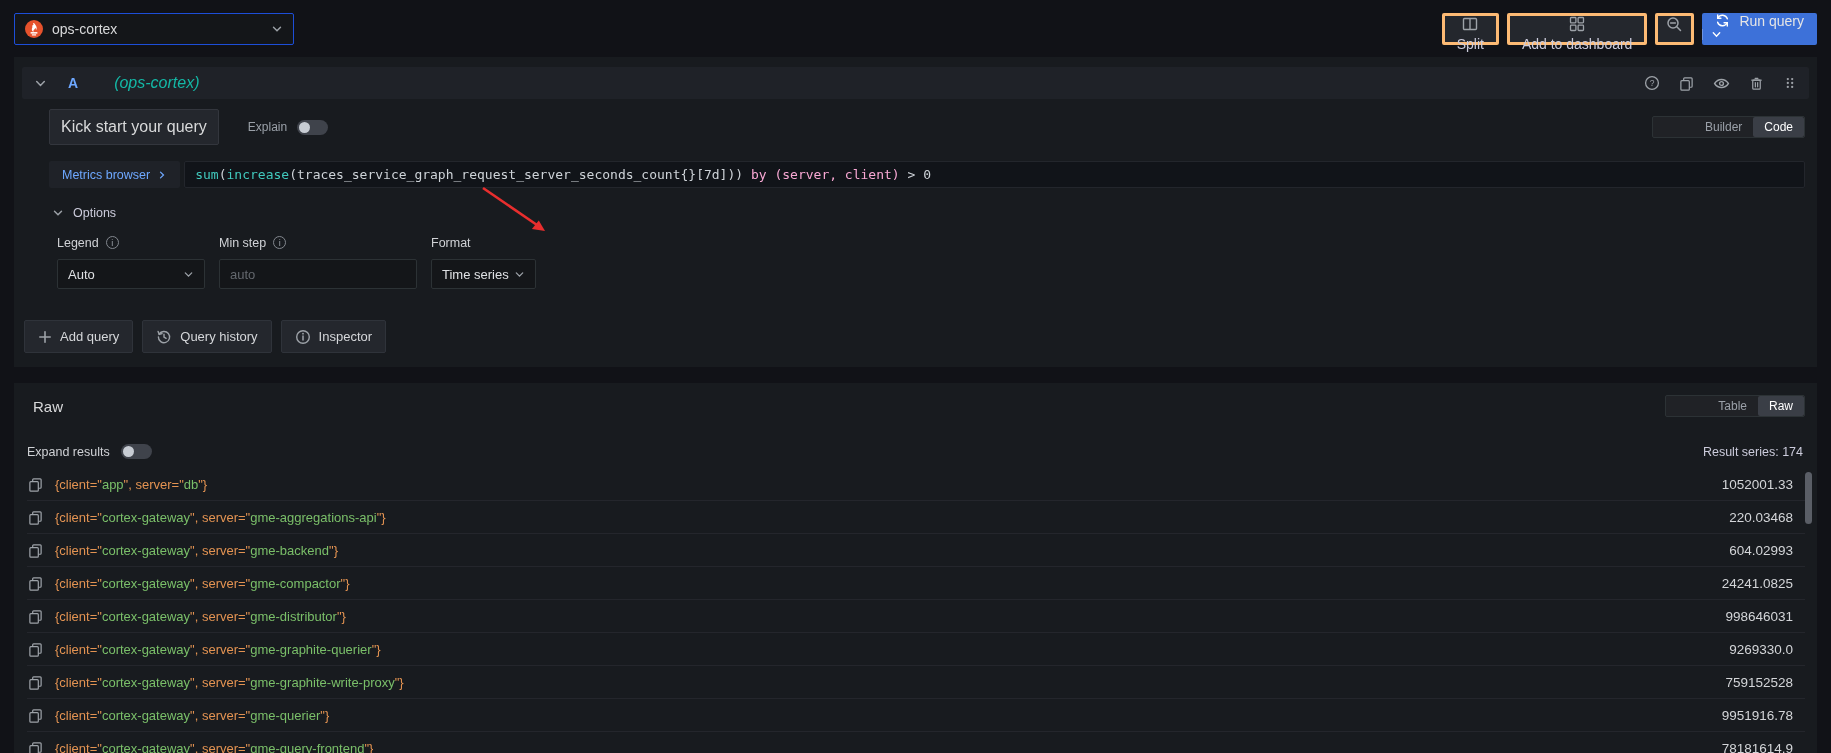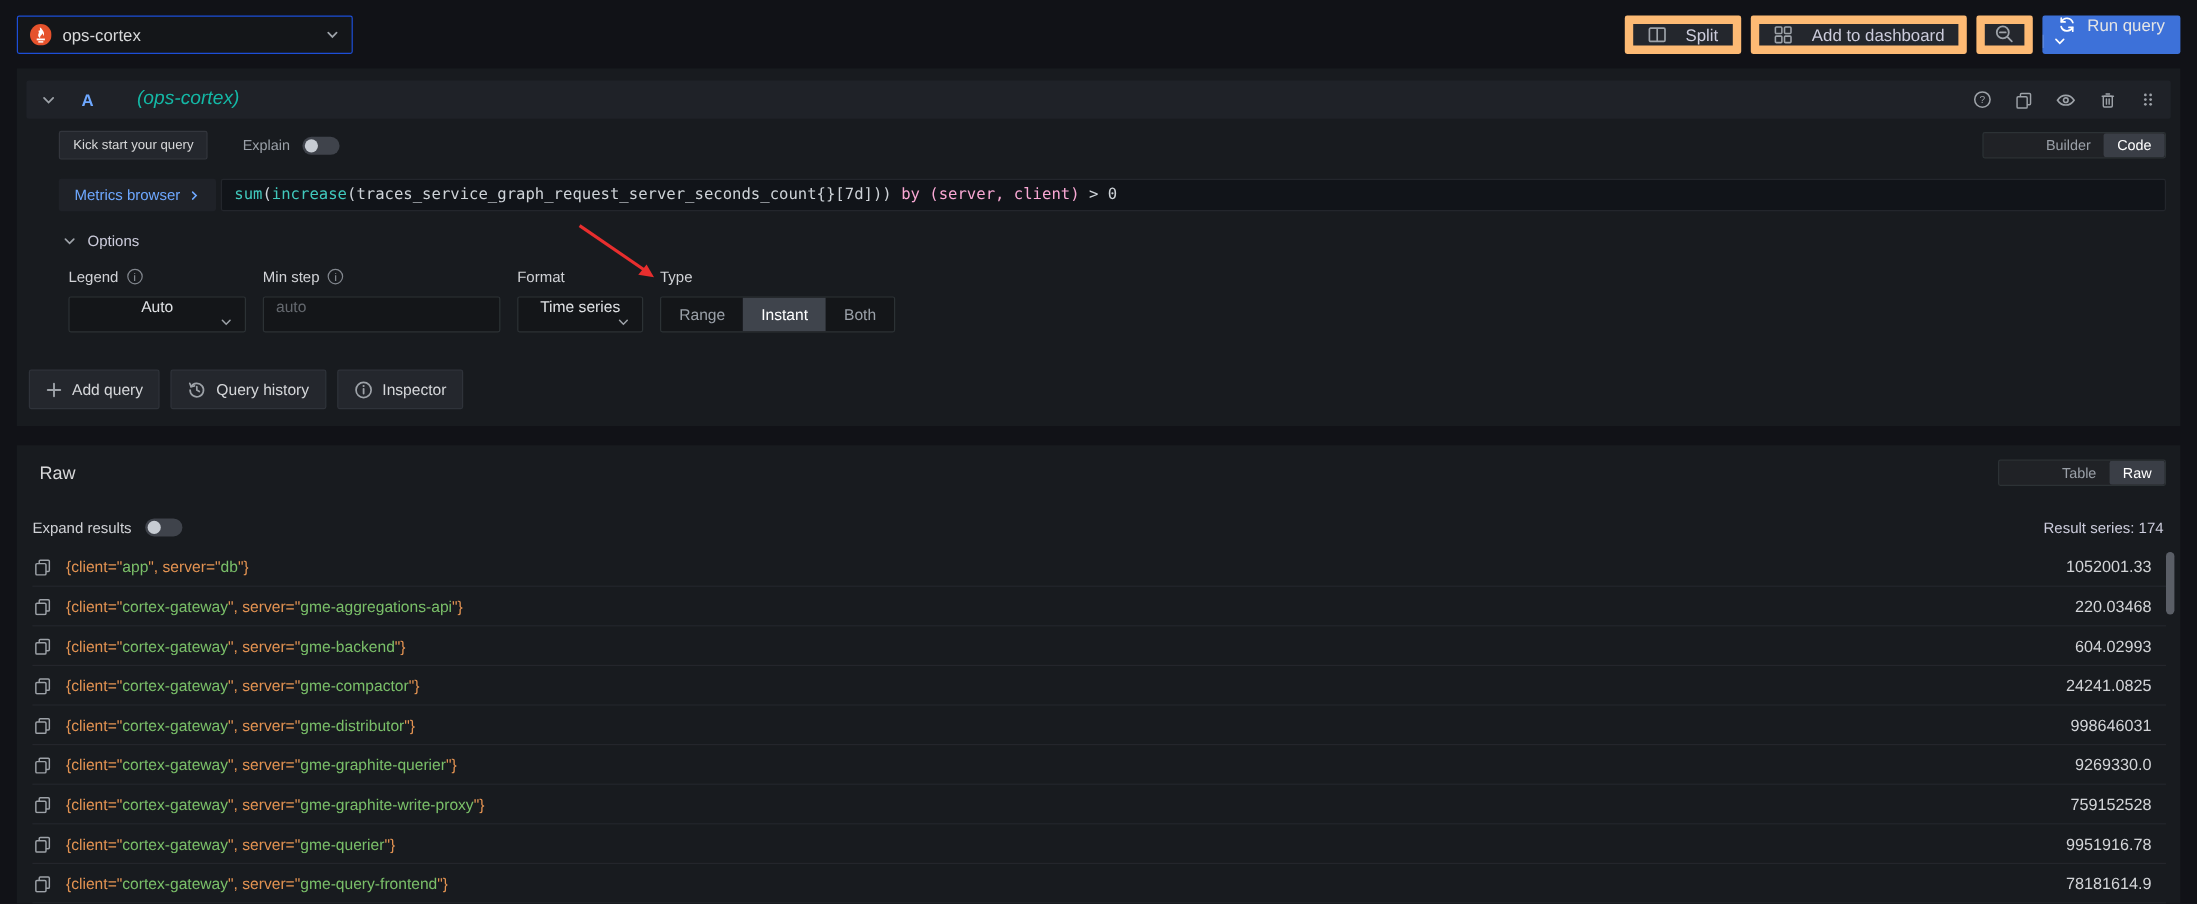--- a/index.html
+++ b/index.html
@@ -17,23 +17,23 @@
   
   .toolbar { height:57px; display:flex; align-items:center; padding:0 14px; }
   .ds-picker {
     width:280px; height:32px; background:#141619; border:1px solid #1d4ed8; border-radius:2px;
     display:flex; align-items:center; gap:9px; padding:0 10px; cursor:pointer;
   }
   .ds-picker .name { font-size:14px; color:#d8d9da; }
   .ds-picker .caret { margin-left:auto; }
   .tb-right { margin-left:auto; display:flex; align-items:center; gap:8px; }
   .tb-btn {
-    height:32px; background:#24272d; border:7px solid #fdba74; border-radius:2px;
-    display:flex; align-items:center; gap:16px; padding:0 12px;
-    font-size:14px; color:#ccccdc; cursor:pointer; white-space:nowrap;
+    height:32px; background:#24272d; border:3px solid #fdba74; border-radius:2px;
+    display:flex; align-items:center; gap:4px; padding:0 12px;
+    font-size:14px; color:#ccccdc; cursor:pointer; white-space:nowrap;flex-direction:column;
   }
   .tb-btn.icon-only { padding:0 8px; }
   .utc { color:#ff9830; font-size:11px; font-weight:700; letter-spacing:.3px; }
   .run-btn {
     height:32px; background:#3d71d9; border-radius:2px; display:flex; align-items:stretch;
     color:#e5e5e5; cursor:pointer; overflow:hidden;flex-direction:column;
   }
   .run-main { display:flex; align-items:center; gap:9px; padding:0 13px; font-size:14px; font-weight:500; }
   .run-caret { width:28px; display:flex; align-items:center; justify-content:center; border-left:1px solid rgba(255,255,255,.25); }
 
@@ -42,22 +42,22 @@
   .qhead {
     height:32px; background:#1f2228; border-radius:2px; display:flex; align-items:center; padding:0 12px;
   }
   .qhead .refid { color:#6ea8ff; font-weight:600; font-size:14px; margin-left:21px; }
   .qhead .dshint { color:#14b8a6; font-style:italic; font-size:16px; margin-left:36px; }
   .qhead-icons { margin-left:auto; display:flex; align-items:center; gap:19px; }
   .qhead-icons > span { cursor:pointer; }
 
   .qsub { margin:10px 4px 0 27px; display:flex; align-items:center; }
   .btn-sm {
-    height:24px; padding:0 11px; background:#24272d; border:1px solid #33363d; border-radius:2px;
-    font-size:11px; color:#d8d9da; display:flex; align-items:center; cursor:pointer;
+    height:36px; padding:0 11px; background:#24272d; border:1px solid #33363d; border-radius:2px;
+    font-size:16px; color:#d8d9da; display:flex; align-items:center; cursor:pointer;
   }
   .explain { margin-left:29px; font-size:12px; color:#9aa0a8; }
   .toggle { width:31px; height:15px; border-radius:9px; background:#3f434b; position:relative; margin-left:10px; cursor:pointer; }
   .toggle .knob { position:absolute; left:2px; top:2px; width:11px; height:11px; border-radius:50%; background:#c7ccd3; }
 
   .seg { display:flex; background:#202226; border:1px solid #2c3235; border-radius:2px; overflow:hidden; }
   .seg-item { padding:3px 11px; font-size:12px; color:#9aa0a8; cursor:pointer; white-space:nowrap; }
   .seg-item.active { background:#3a3e46; color:#fff; border-radius:2px; }
   .seg.right { margin-left:auto;padding-left:41px; }
 
@@ -78,21 +78,21 @@
 
   .qopts-head { margin:18px 0 0 30px; display:flex; align-items:center; gap:9px; font-size:12.5px; color:#ccccdc; cursor:pointer; }
   .fields { display:flex; margin:15px 0 0 35px; gap:14px; }
   .field-label { display:flex; align-items:center; gap:7px; font-size:12.5px; color:#d0d2d6; margin-bottom:9px; height:15px; }
   .help-i {
     width:13px; height:13px; border:1px solid #82878e; border-radius:50%;
     color:#9ba1a8; font-size:9px; display:flex; align-items:center; justify-content:center; cursor:pointer;
   }
   .select, .tinput {
     height:30px; background:#141619; border:1px solid #2c3235; border-radius:2px;
-    display:flex; align-items:center; padding:0 10px; font-size:13px; color:#dfe1e4; cursor:pointer;flex-direction:column;
+    display:flex; align-items:center; padding:0 10px; font-size:13px; color:#dfe1e4; cursor:pointer;
   }
   .select .caret { margin-left:auto; }
   .w-legend { width:148px; }
   .w-step { width:70px; }
   .w-format { width:105px; margin-left:0; }
   .tinput { width:100%; color:#64686e; }
   .tinput input { background:transparent; border:none; outline:none; width:100%; color:#dfe1e4; font-size:13px; font-family:inherit; }
   .tinput input::placeholder { color:#64686e; }
   .radio-group { display:flex; border:1px solid #2c3235; border-radius:2px; background:#141619; overflow:hidden; height:30px; }
   .radio-item { padding:0 15px; display:flex; align-items:center; font-size:13px; color:#9aa0a8; cursor:pointer; }
@@ -316,30 +316,20 @@
       <div class="select w-format">
         <span>Time series</span>
         <span class="caret ic">
           <svg width="11" height="11" viewBox="0 0 12 12">
               <polyline points="2.5,4.2 6,7.8 9.5,4.2" fill="none" stroke="currentColor" stroke-width="1.4" stroke-linecap="round"></polyline>
             </svg>
         </span>
       </div>
     </div>
 
-    <div class="field">
-      <div class="field-label">
-        <span>Type</span>
-      </div>
-      <div class="radio-group">
-          <span class="radio-item">Range</span>
-          <span class="radio-item active">Instant</span>
-          <span class="radio-item">Both</span>
-        </div>
-    </div>
   </div>
 
   <svg class="arrow-svg" width="110" height="70" viewBox="0 0 110 70">
     <line x1="29" y1="13" x2="83" y2="50" stroke="#e82e2e" stroke-width="2.6"></line>
     <polygon points="91,56 77.9,53.9 84.8,45.4" fill="#e82e2e"></polygon>
   </svg>
 
   <div class="qactions">
     <div class="act-btn">
       <span class="ic">

